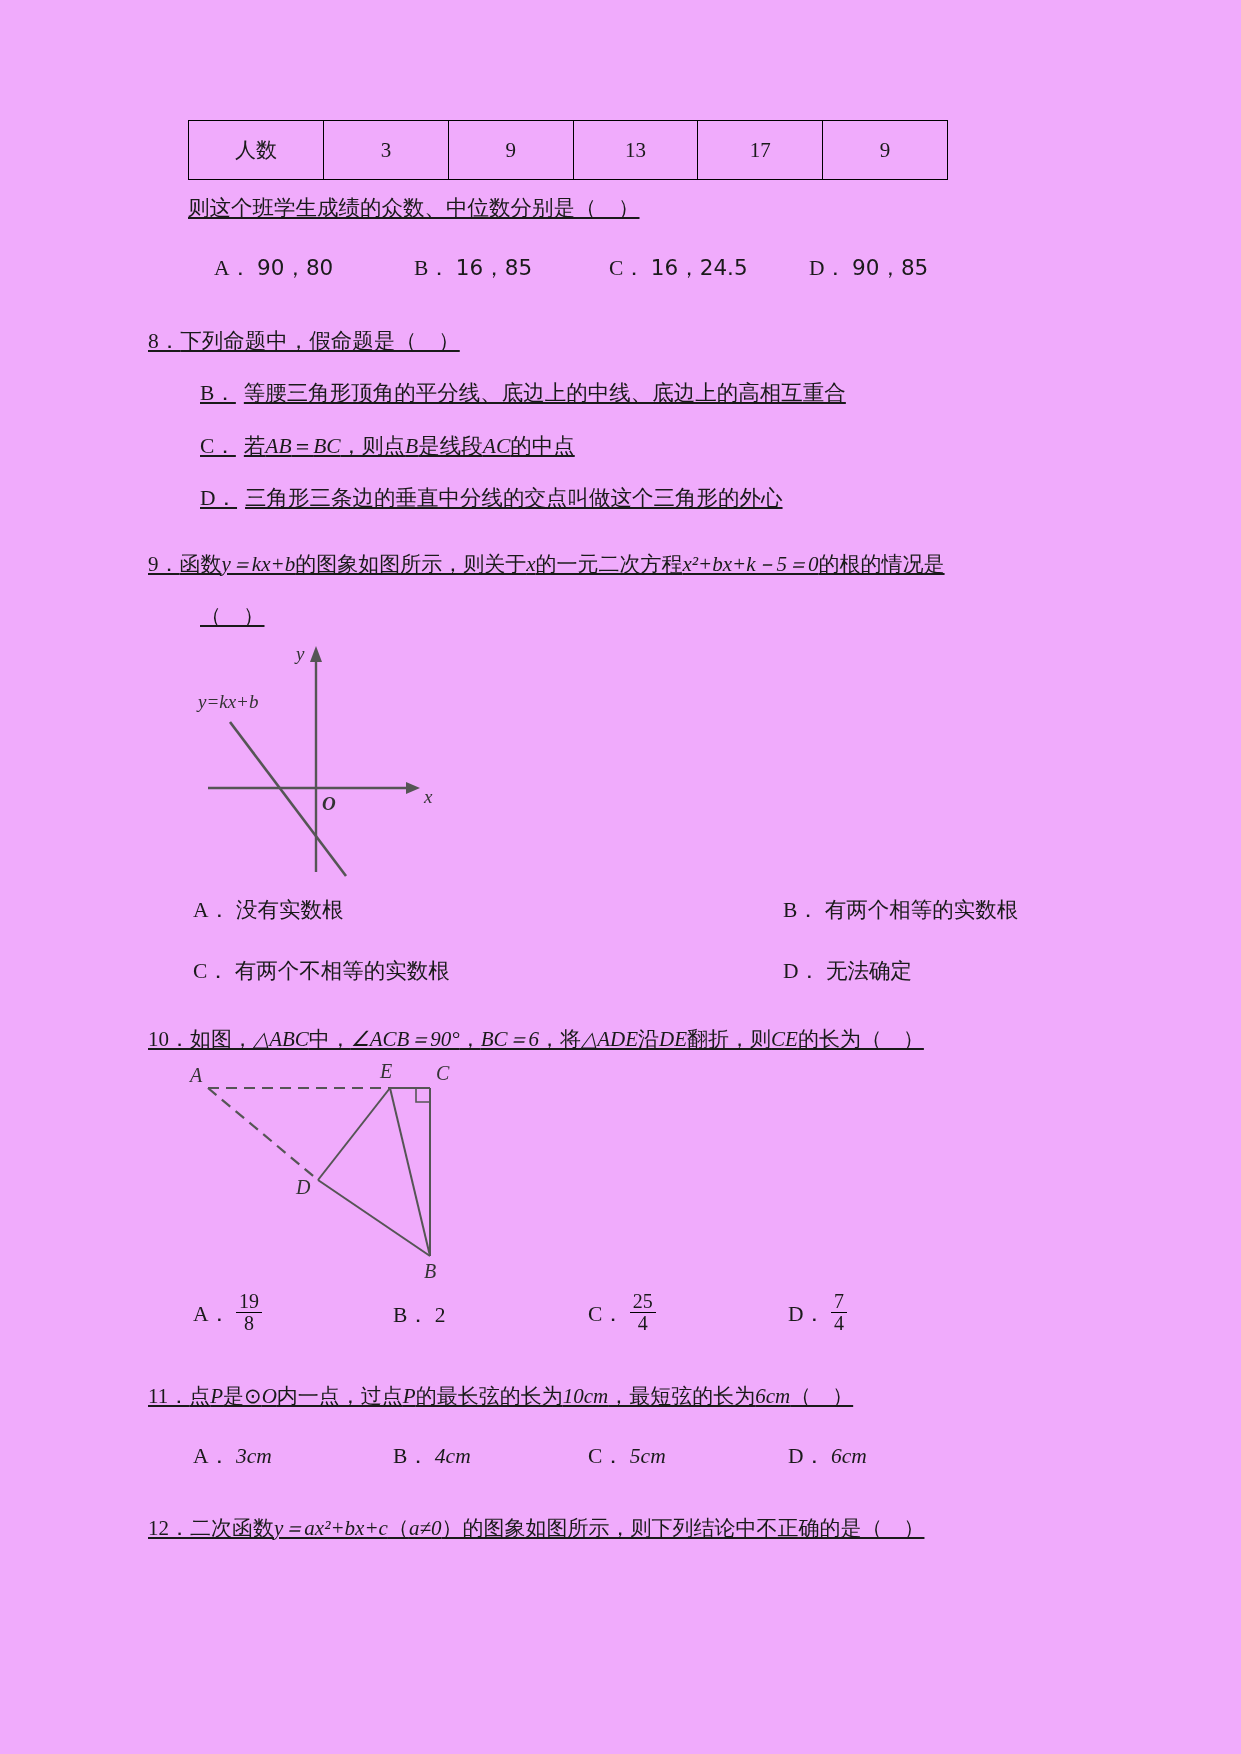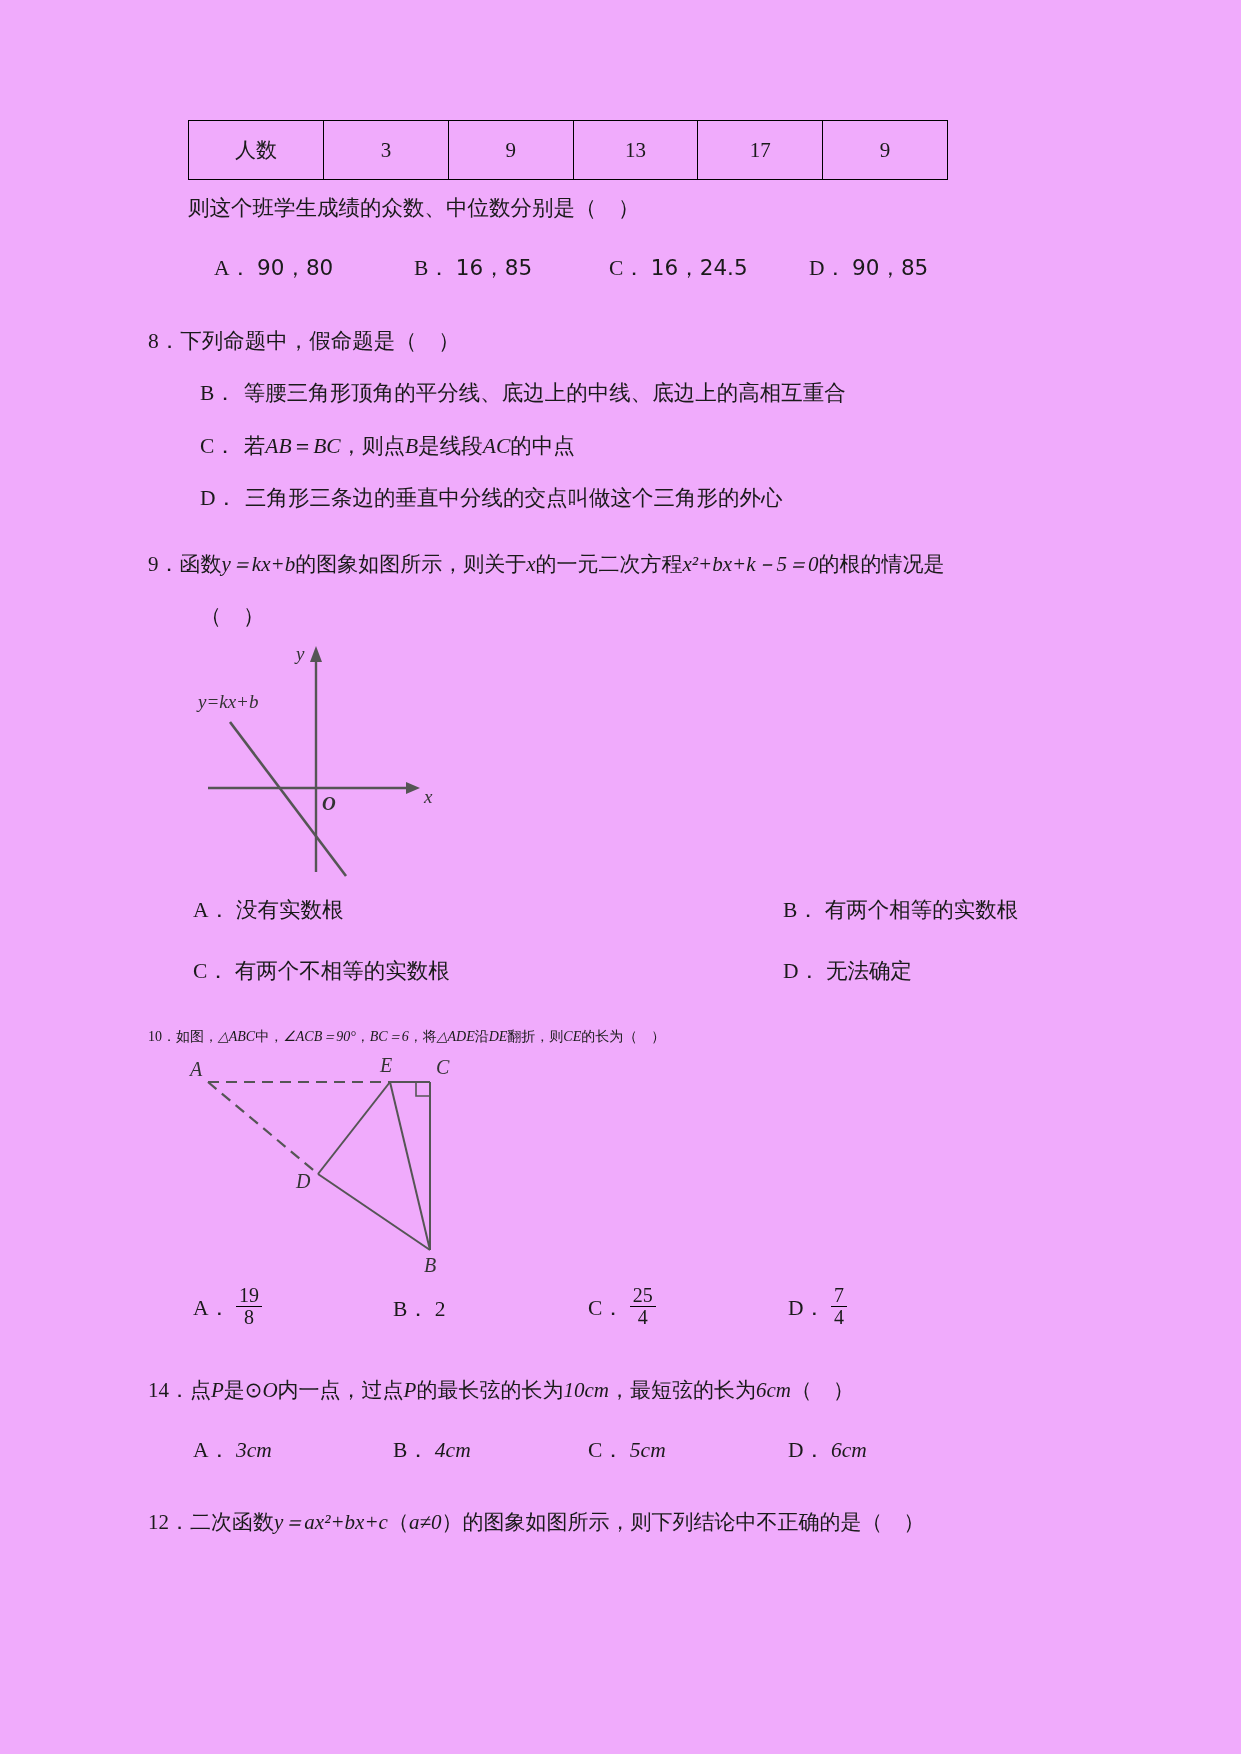--- a/index.html
+++ b/index.html
@@ -49,20 +49,21 @@
     font-family: "DejaVu Sans", sans-serif;
     font-size: 21px;
   }
 
   
   .q-line {
     font-size: 21.5px;
     line-height: 1.0;
     margin: 0;
     white-space: nowrap;
+    text-decoration: underline;
   }
   .lead {
     margin-top: 17px;
     margin-left: 40px;
     font-family: "DejaVu Sans", sans-serif;
     font-size: 21.5px;
   }
   .qnum-line {
     margin-top: 40px;
     font-family: "DejaVu Sans", sans-serif;
@@ -206,21 +207,21 @@
 
     <div class="opt-row opt2" style="margin-top:6px;margin-left:45px;">
       <div class="opt c1"><span class="tag">A．</span><span>没有实数根</span></div>
       <div class="opt" style="margin-left:190px;"><span class="tag">B．</span><span>有两个相等的实数根</span></div>
     </div>
     <div class="opt-row opt2" style="margin-top:32px;margin-left:45px;">
       <div class="opt c1"><span class="tag">C．</span><span>有两个不相等的实数根</span></div>
       <div class="opt" style="margin-left:190px;"><span class="tag">D．</span><span>无法确定</span></div>
     </div>
 
-    <div class="q-line qnum-line" style="margin-top:44px;margin-left:0;font-size:14px;">
+    <div class="q-line qnum-line" style="margin-top:44px;margin-left:0;font-size:21px;">
       <span class="num">10．</span><span>如图，</span><span class="mathtxt">△ABC</span><span>中，</span><span class="mathtxt">∠ACB＝90°</span><span>，</span><span class="mathtxt">BC＝6</span><span>，将</span><span class="mathtxt">△ADE</span><span>沿</span><span class="mathtxt">DE</span><span>翻折，则</span><span class="mathtxt">CE</span><span>的长为（　）</span>
     </div>
 
     <div class="fig" style="margin-top:10px;">
       <svg width="350" height="225" viewBox="0 0 350 225" style="margin-left:30px;">
 
         <line x1="30" y1="28" x2="212" y2="28" stroke="#555" stroke-width="2.2" stroke-dasharray="11,7"></line>
 
         <line x1="30" y1="28" x2="140" y2="120" stroke="#555" stroke-width="2.2" stroke-dasharray="11,7"></line>
 
@@ -245,21 +246,21 @@
     </div>
 
     <div class="opt-row opt4" style="margin-top:4px;margin-left:45px;align-items:center;">
       <div class="opt c1"><span class="tag">A．</span><span class="frac"><span class="n">19</span><span class="d">8</span></span></div>
       <div class="opt c2"><span class="tag">B．</span><span class="mathtxt" style="font-style:normal;">2</span></div>
       <div class="opt c3"><span class="tag">C．</span><span class="frac"><span class="n">25</span><span class="d">4</span></span></div>
       <div class="opt"><span class="tag">D．</span><span class="frac"><span class="n">7</span><span class="d">4</span></span></div>
     </div>
 
     <div class="q-line qnum-line" style="margin-top:50px;margin-left:0;font-size:21px;">
-      <span class="num">14．</span><span>点</span><em class="mv">P</em><span>是⊙</span><em class="mv">O</em><span>内一点，过点</span><em class="mv">P</em><span>的最长弦的长为</span><span class="mathtxt">10cm</span><span>，最短弦的长为</span><span class="mathtxt">6cm</span><span>（　）</span>
+      <span class="num">11．</span><span>点</span><em class="mv">P</em><span>是⊙</span><em class="mv">O</em><span>内一点，过点</span><em class="mv">P</em><span>的最长弦的长为</span><span class="mathtxt">10cm</span><span>，最短弦的长为</span><span class="mathtxt">6cm</span><span>（　）</span>
     </div>
 
     <div class="opt-row opt4" style="margin-top:34px;margin-left:45px;">
       <div class="opt c1"><span class="tag">A．</span><span class="mathtxt">3cm</span></div>
       <div class="opt c2"><span class="tag">B．</span><span class="mathtxt">4cm</span></div>
       <div class="opt c3"><span class="tag">C．</span><span class="mathtxt">5cm</span></div>
       <div class="opt"><span class="tag">D．</span><span class="mathtxt">6cm</span></div>
     </div>
 
     <div class="q-line qnum-line" style="margin-top:48px;margin-left:0;font-size:21px;">

